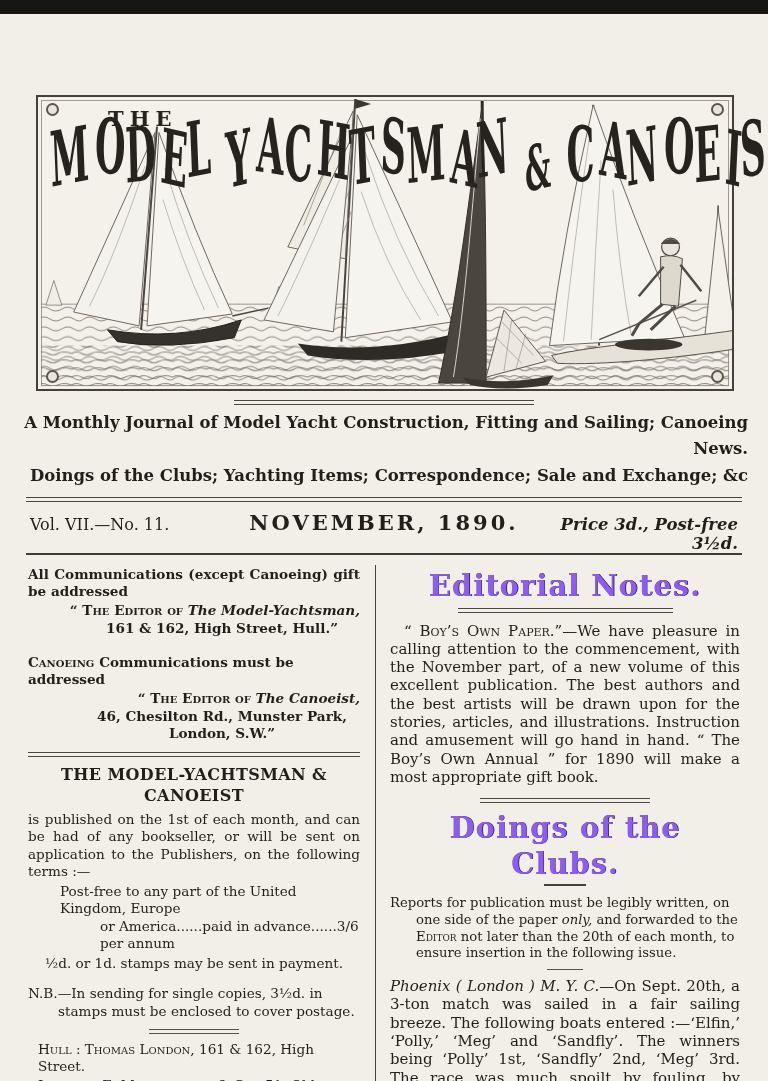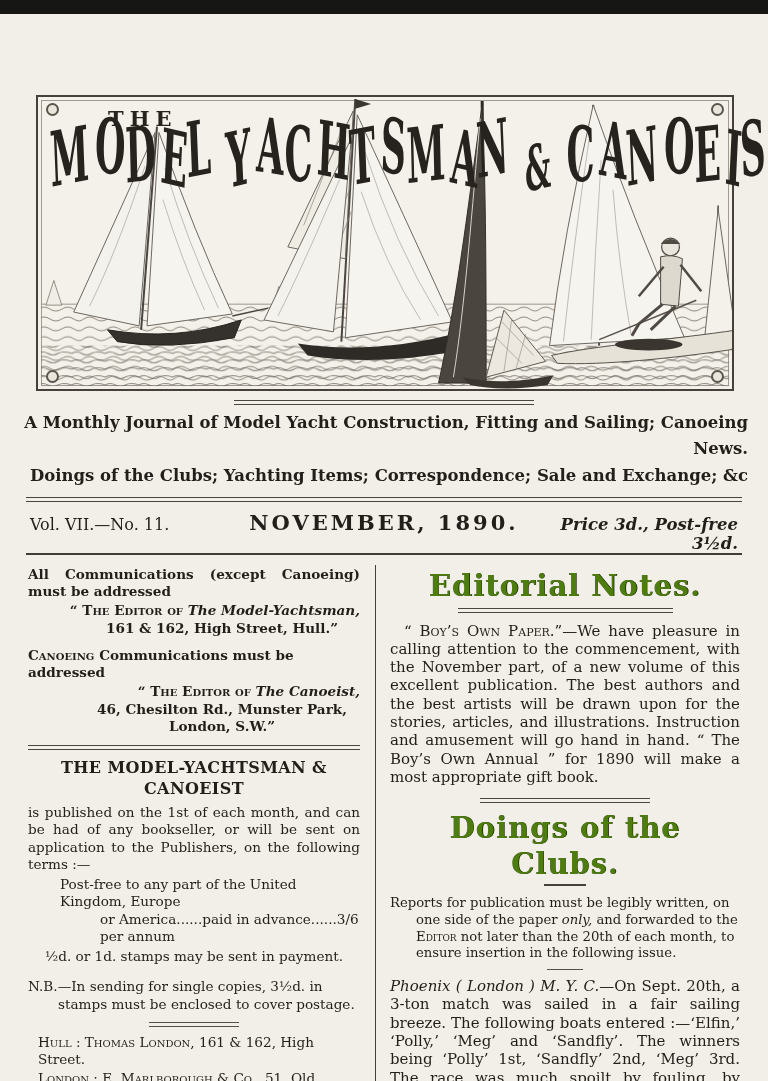--- a/index.html
+++ b/index.html
@@ -48,30 +48,30 @@
   .columns{display:flex;align-items:stretch;padding:10px 28px 0;}
   .col-left{width:332px;padding-right:15px;font-size:13.6px;line-height:1.27;}
   .divider{width:1px;background:#45413a;}
   .col-right{flex:1;padding-left:14px;font-size:15px;line-height:1.22;}
   p{margin:0;}
   .sc{font-variant:small-caps;}
   .it{font-style:italic;}
   .comm p{margin:1px 0;font-weight:bold;}
   .comm .c2{text-align:right;}
   .comm .c3{text-align:center;padding-left:56px;}
-  .comm + .comm{margin-top:10px;}
+  .comm + .comm{margin-top:17px;}
   .pub-head{text-align:center;font-size:16px;font-weight:bold;margin:2px 0 5px;letter-spacing:.4px;}
   .just{text-align:justify;}
   .terms1{padding-left:32px;margin-top:3px;}
   .terms2{padding-left:72px;}
   .terms3{text-align:center;margin:3px 0 2px;}
   .nb{padding-left:30px;text-indent:-30px;margin-top:13px;}
   .agents p{margin:2px 0;padding-left:10px;}
   .gothic{font-size:29px;text-align:center;font-weight:bold;margin:4px 0 1px;
-          letter-spacing:1px;color:#4d7c0f;
+          letter-spacing:1px;color:#8b5cf6;
           text-shadow:.6px 0 0 #1d1a16;}
   .editorial-p{text-indent:14px;}
   .notice{font-size:13.2px;line-height:1.27;padding-left:26px;text-indent:-26px;font-weight:500;}
   .phoenix{}
 </style>
 </head>
 <body>
 
 <div class="page">
   <div class="topbar"></div>
@@ -205,21 +205,21 @@
       <span class="vol">Vol. VII.—No. 11.</span>
       <span class="date">NOVEMBER, 1890.</span>
       <span class="price">Price 3d., Post-free 3½d.</span>
     </div>
     <div class="hr-sgl"></div>
 
     <div class="columns">
 
       <div class="col-left">
         <div class="comm">
-          <p class="just">All Communications (except Canoeing) must be addressed</p>
+          <p class="just">All Communications (except Canoeing) gift be addressed</p>
           <p class="c2"><span class="sc">“ The Editor of </span><span class="it">The Model-Yachtsman,</span></p>
           <p class="c3">161 &amp; 162, High Street, Hull.”</p>
         </div>
         <div class="comm">
           <p><span class="sc">Canoeing</span><span> Communications must be addressed</span></p>
           <p class="c2"><span class="sc">“ The Editor of </span><span class="it">The Canoeist,</span></p>
           <p class="c3">46, Chesilton Rd., Munster Park, London, S.W.”</p>
         </div>
 
         <div class="dbl-rule" style="margin:10px 0 8px;"></div>

